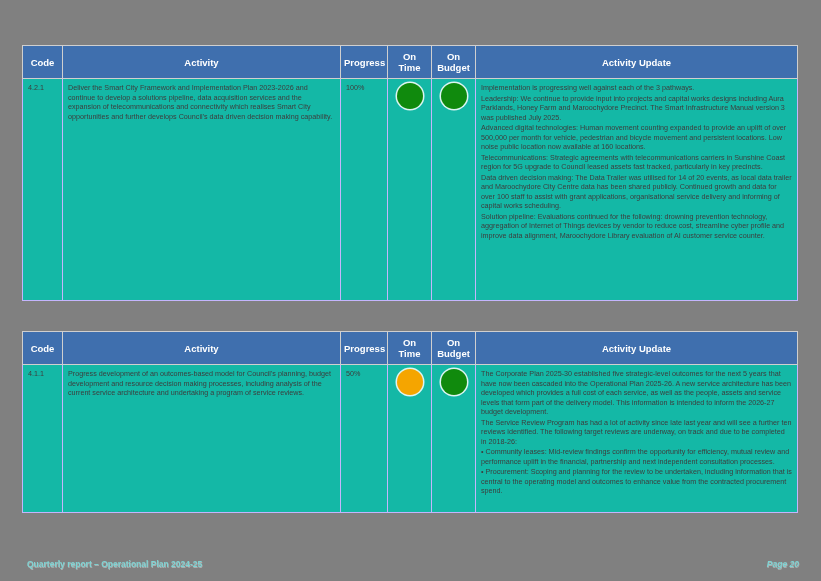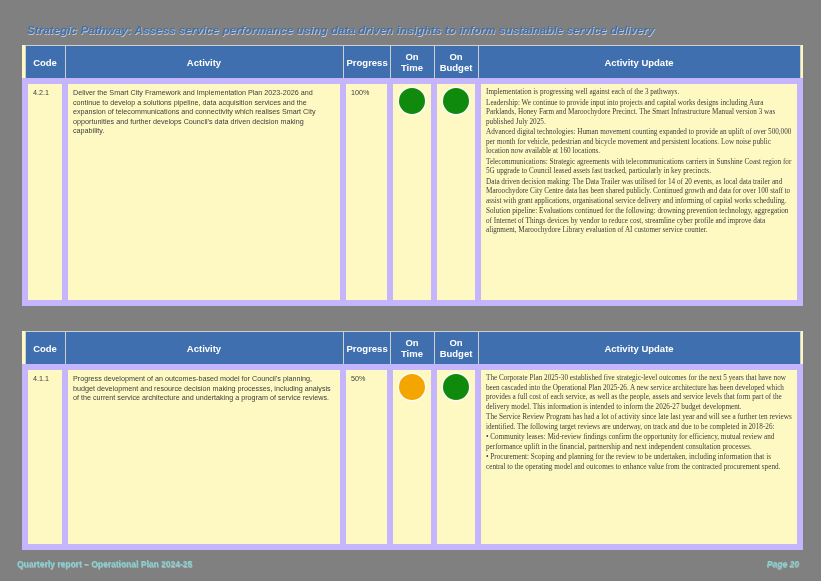--- a/index.html
+++ b/index.html
@@ -38,39 +38,39 @@
   #heading-1 { top: 24px; }
   #heading-2 { top: 314px; }
 
   
   .plan-table {
     position: absolute;
     left: 22px;
     width: 775px;
     border-collapse: collapse;
     table-layout: fixed;
-    background: #fef9c3;
+    background: #14b8a6;
     border: 1px solid #cfcfcf;
   }
   #table-1 { top: 45px; }
   #table-2 { top: 331px; }
 
   .plan-table th {
     background: #3f6fae;
     color: #ffffff;
     font-size: 9.5px;
     font-weight: bold;
     text-align: center;
     padding: 5px 3px;
     border: 1px solid #cfcfcf;
     line-height: 1.18;
     vertical-align: middle;
   }
   .plan-table td {
-    border: 6px solid #c4b5fd;
+    border: 1px solid #c4b5fd;
     vertical-align: top;
     font-size: 7.2px;
     color: #3d3d3d;
     line-height: 1.32;
     padding: 4px 5px;
   }
 
   col.c-code     { width: 40px; }
   col.c-activity { width: 278px; }
   col.c-progress { width: 47px; }
@@ -90,38 +90,37 @@
     padding-left: 6px;
     color: #3a3a3a;
     margin-top: 20px;
   }
   .cell-status {
     text-align: center;
     padding-top: 6px;
   }
   .cell-activity p, .cell-update p {
     margin: 0 0 1px 0;
-    font-family: Liberation Serif, serif;
   }
 
   
   .status-dot {
     display: inline-block;
     width: 26px;
     height: 26px;
     border-radius: 50%;
     box-shadow: 0 0 0 1.5px rgba(255,255,255,0.85);
   }
   .status-green { background: #108a0d; }
   .status-amber { background: #f5a500; }
 
   
   .footer-left {
     position: absolute;
-    left: 17px;
+    left: 27px;
     top: 559px;
     font-size: 8.5px;
     font-weight: bold;
     color: #7fd4d4;
     text-shadow: 0.5px 0.5px 0 rgba(255,255,255,0.35);
     white-space: nowrap;
   }
   .footer-right {
     position: absolute;
     right: 22px;
@@ -132,21 +131,20 @@
     text-shadow: 0.5px 0.5px 0 rgba(255,255,255,0.35);
     white-space: nowrap;
     font-style: italic;
   }
 </style>
 </head>
 <body>
 
 <div class="page">
 
-  <div class="pathway-heading" id="heading-1">Strategic Pathway: Assess service performance using data driven insights to inform sustainable service delivery</div>
 
   <table class="plan-table" id="table-1">
     <colgroup>
       <col class="c-code">
         <col class="c-activity">
         <col class="c-progress">
       <col class="c-ontime">
         <col class="c-onbudget">
         <col class="c-update">
     </colgroup>
@@ -209,21 +207,21 @@
           <span>Time</span>
         </th>
         <th>
           <span>On</span><br>
           <span>Budget</span>
         </th>
         <th>Activity Update</th>
       </tr>
     </thead>
     <tbody>
-      <tr style="height:180px;">
+      <tr style="height:148px;">
         <td class="cell-code">4.1.1</td>
         <td class="cell-activity">Progress development of an outcomes-based model for Council's planning, budget development and resource decision making processes, including analysis of the current service architecture and undertaking a program of service reviews.</td>
         <td class="cell-progress">50%</td>
         <td class="cell-status">
           <span class="status-dot status-amber"></span>
         </td>
         <td class="cell-status">
           <span class="status-dot status-green"></span>
         </td>
         <td class="cell-update">

